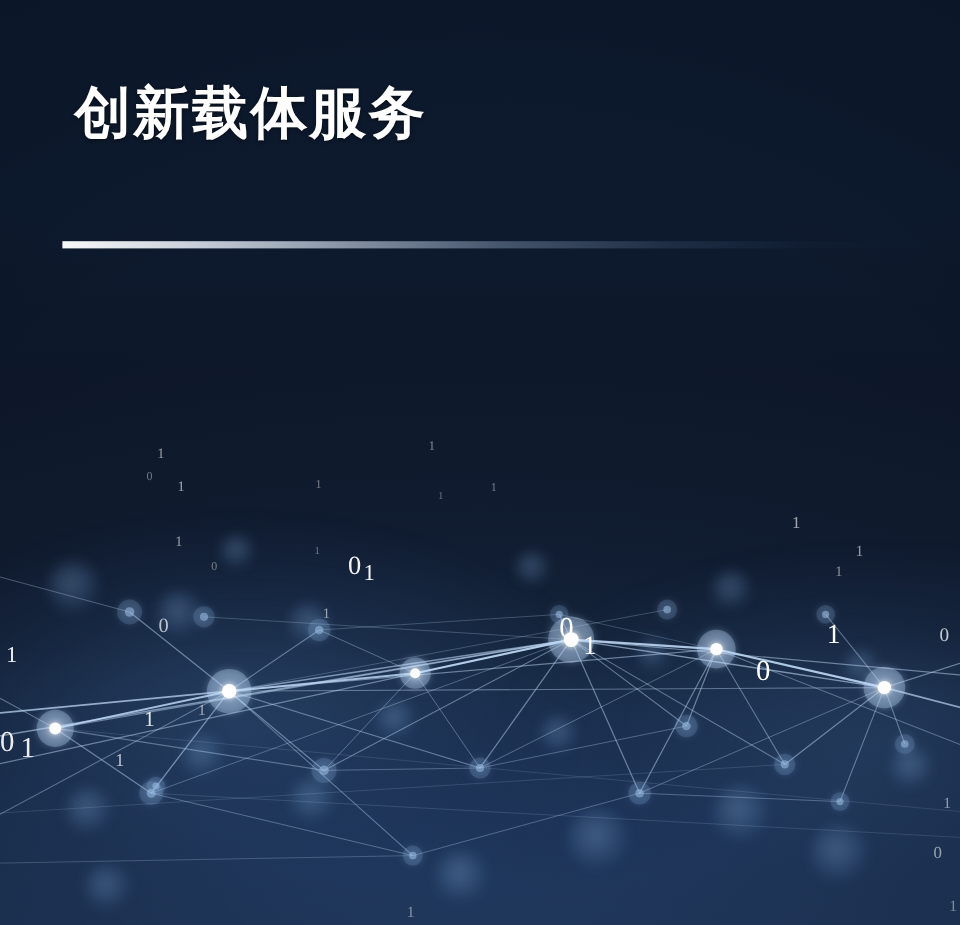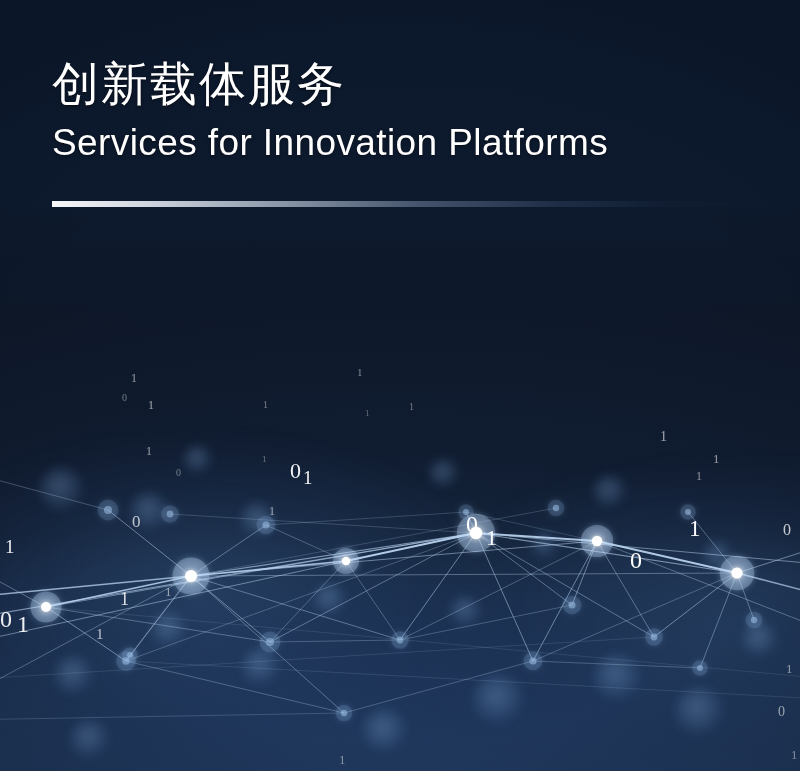--- a/index.html
+++ b/index.html
@@ -88,24 +88,24 @@
   }
 
   
   .header {
     position: absolute;
     left: 52px;
     top: 56px;
     width: 700px;
   }
   .title-cn {
-    margin: 0;
+    margin: 10px;
     font-family: "Liberation Sans", sans-serif;
     font-size: 47px;
-    font-weight: 400;
+    font-weight: 700;
     letter-spacing: 2px;
     color: #ffffff;
     line-height: 1.18;
     text-shadow: 0 1px 3px rgba(0,0,0,0.55);
   }
   .title-en {
     margin: 12px 0 0 0;
     font-family: "Liberation Sans", sans-serif;
     font-size: 37px;
     font-weight: 300;
@@ -362,17 +362,16 @@
       <span class="digit" style="left: 339px; top: 753px; font-size: 13px; opacity: 0.45; filter: blur(0.6px);">1</span>
       <span class="digit" style="left: 786px; top: 662px; font-size: 13px; opacity: 0.55; filter: blur(0.6px);">1</span>
       <span class="digit" style="left: 778px; top: 705px; font-size: 14px; opacity: 0.6; filter: blur(0.6px);">0</span>
       <span class="digit" style="left: 791px; top: 748px; font-size: 13px; opacity: 0.5; filter: blur(0.6px);">1</span>
     </div>
 
   <div class="vignette"></div>
 
   <div class="header">
     <h1 class="title-cn">创新载体服务</h1>
-    <h2 class="title-en">Services for Innovation Platforms</h2>
   </div>
   <div class="divider"></div>
 
 </div>
 
 </body></html>

